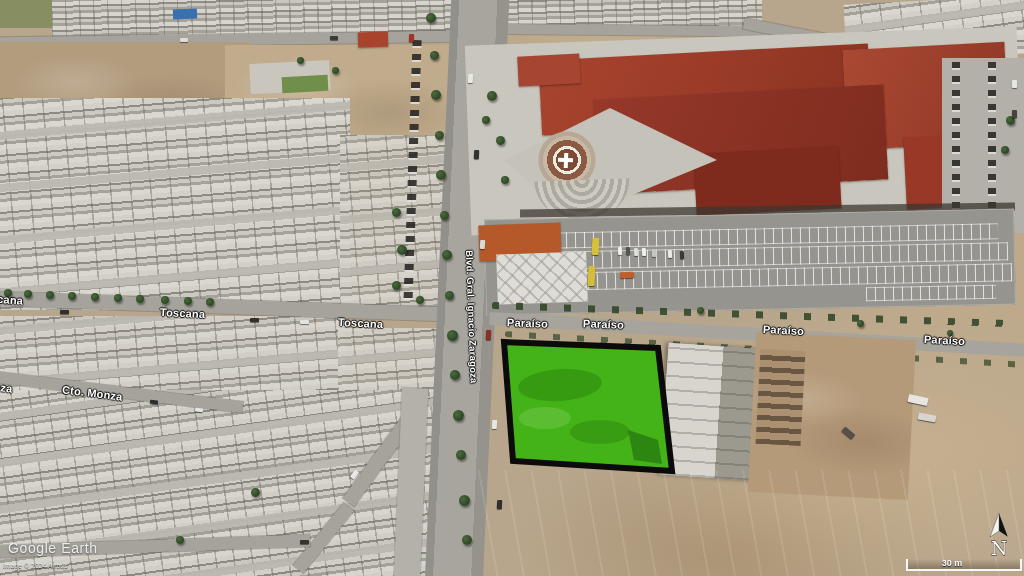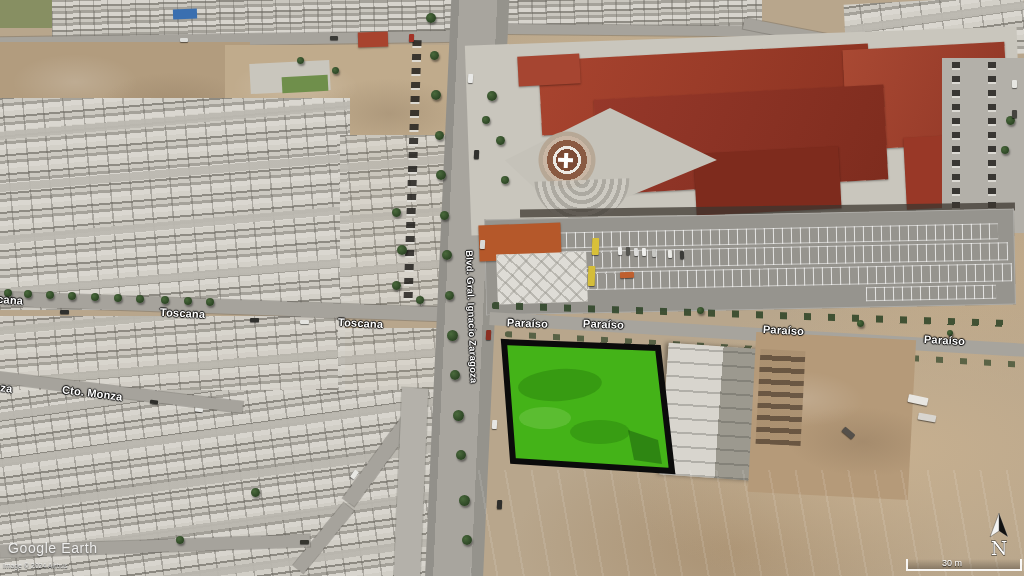--- a/index.html
+++ b/index.html
@@ -43,21 +43,21 @@
       text-shadow:-1px 0 1px rgba(0,0,0,.9),1px 0 1px rgba(0,0,0,.9),0 -1px 1px rgba(0,0,0,.9),0 1px 1px rgba(0,0,0,.9);}
   .blvdlabel{font-size:9.5px;transform-origin:left top;}
   .watermark{color:rgba(255,255,255,.85);font-size:14px;letter-spacing:.6px;
       text-shadow:0 1px 2px rgba(0,0,0,.5);text-align:right;}
   .attrib{color:rgba(255,255,255,.75);font-size:6.5px;letter-spacing:.2px;
       text-shadow:0 1px 1px rgba(0,0,0,.8);}
   .scalebar{width:112px;height:10px;border-left:2px solid rgba(255,255,255,.92);
       border-right:2px solid rgba(255,255,255,.92);border-bottom:2px solid rgba(255,255,255,.92);
       background:linear-gradient(rgba(20,18,15,0), rgba(20,18,15,.30));}
   .scalebar span{display:block;text-align:center;transform:translateX(-12px);
-      color:#fff;font-size:9px;line-height:9px;text-shadow:0 1px 1px rgba(0,0,0,.8);}
+      color:#fff;font-size:9px;line-height:9px;text-shadow:0 1px 1px rgba(0,0,0,.8);font-weight:bold;}
 </style>
 </head>
 <body>
 
 <div id="scene">
 
   <div class="abs base"></div>
   <div class="abs" style="left:0;top:0;width:52px;height:28px;background:#7a8a58;opacity:.8"></div>
 
   <div class="abs urbT" style="left:52px;top:0;width:408px;height:40px"></div>

